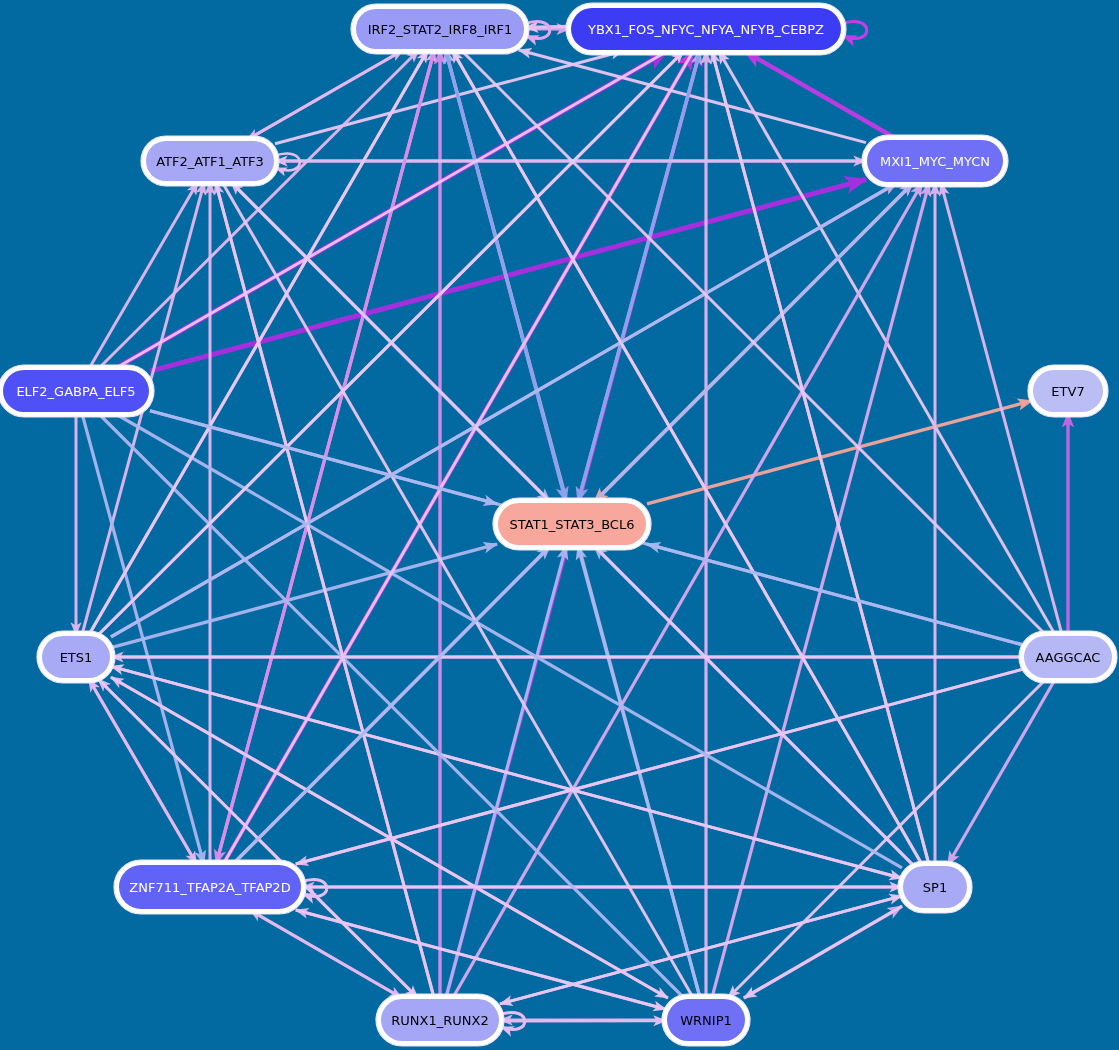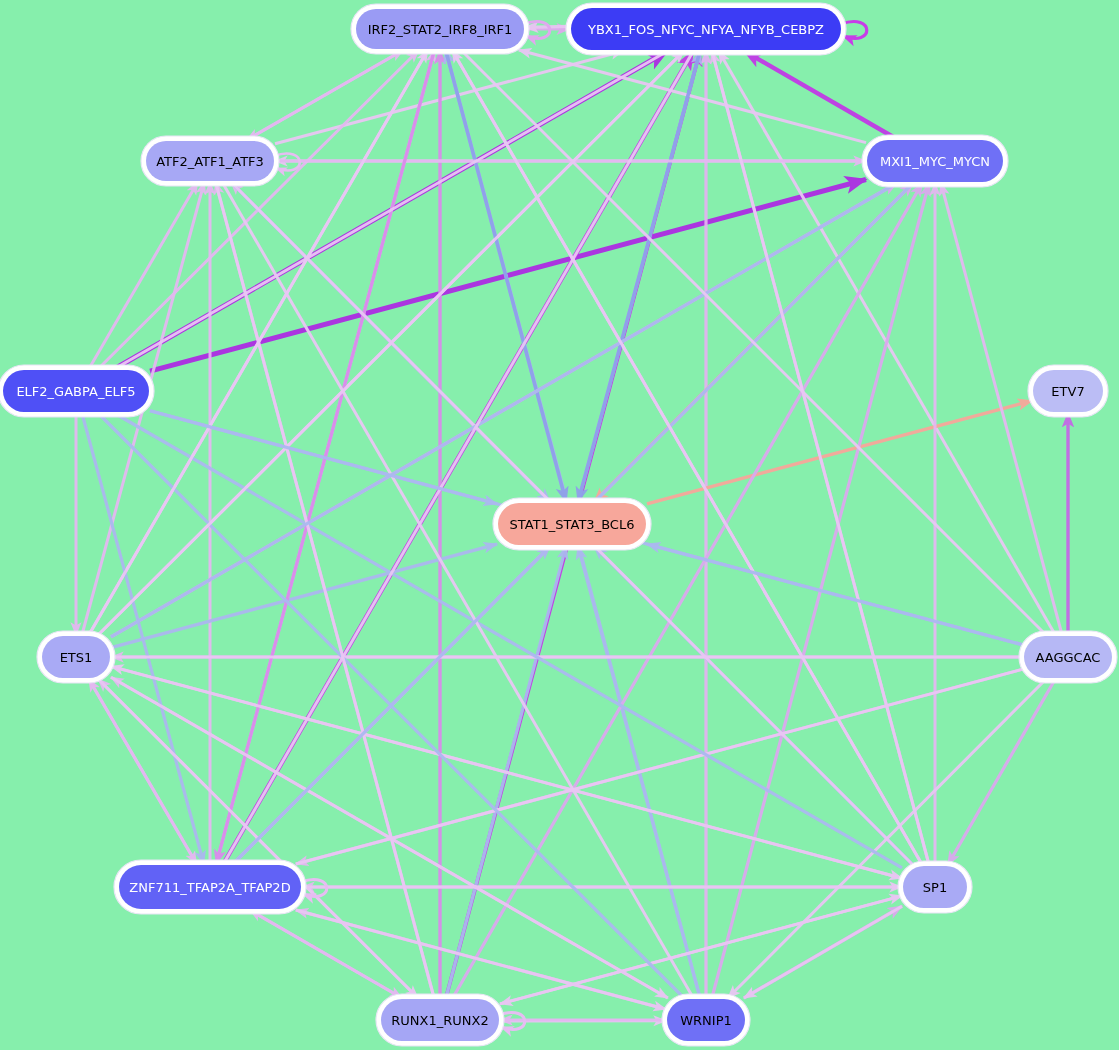--- a/index.html
+++ b/index.html
@@ -10,21 +10,21 @@
   body {
     font-family: "DejaVu Sans", sans-serif;
     width: 1119px;
     height: 1050px;
     overflow: hidden;
   }
   #graph-root {
     position: relative;
     width: 1119px;
     height: 1050px;
-    background: #86efac;
+    background: #0369a1;
   }
   svg#network-canvas {
     display: block;
     width: 1119px;
     height: 1050px;
   }
   .node-shadow {
     fill: #ffffff;
     stroke: #e8e6f5;
     stroke-width: 1.2;

